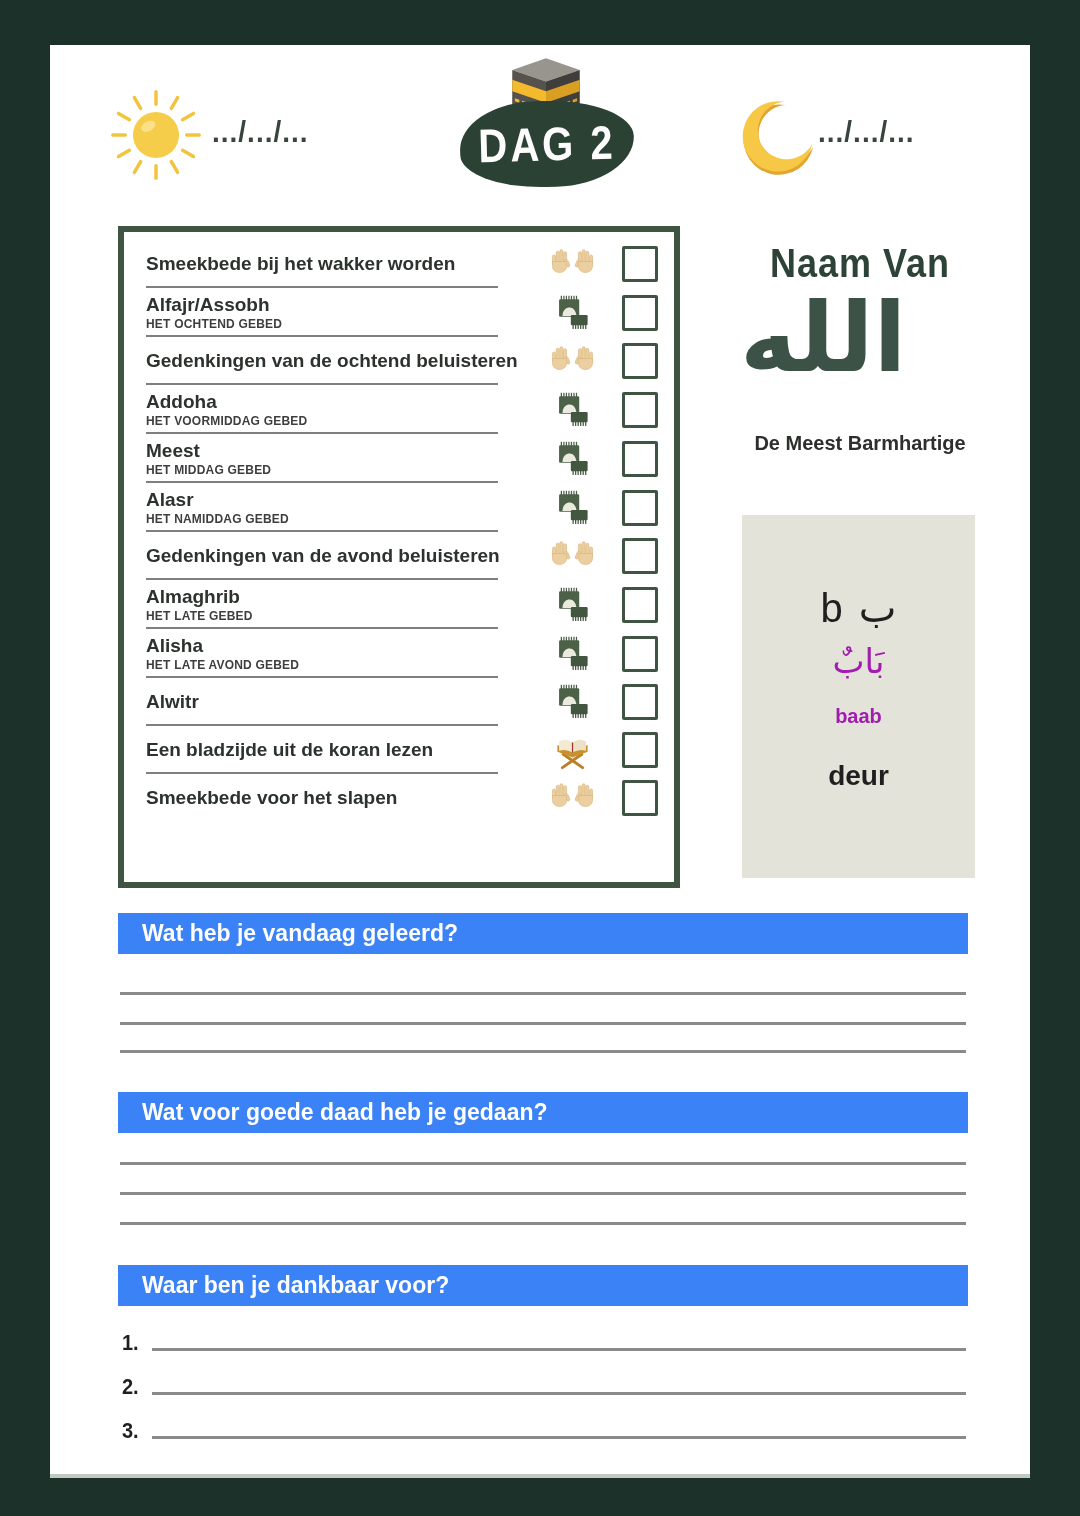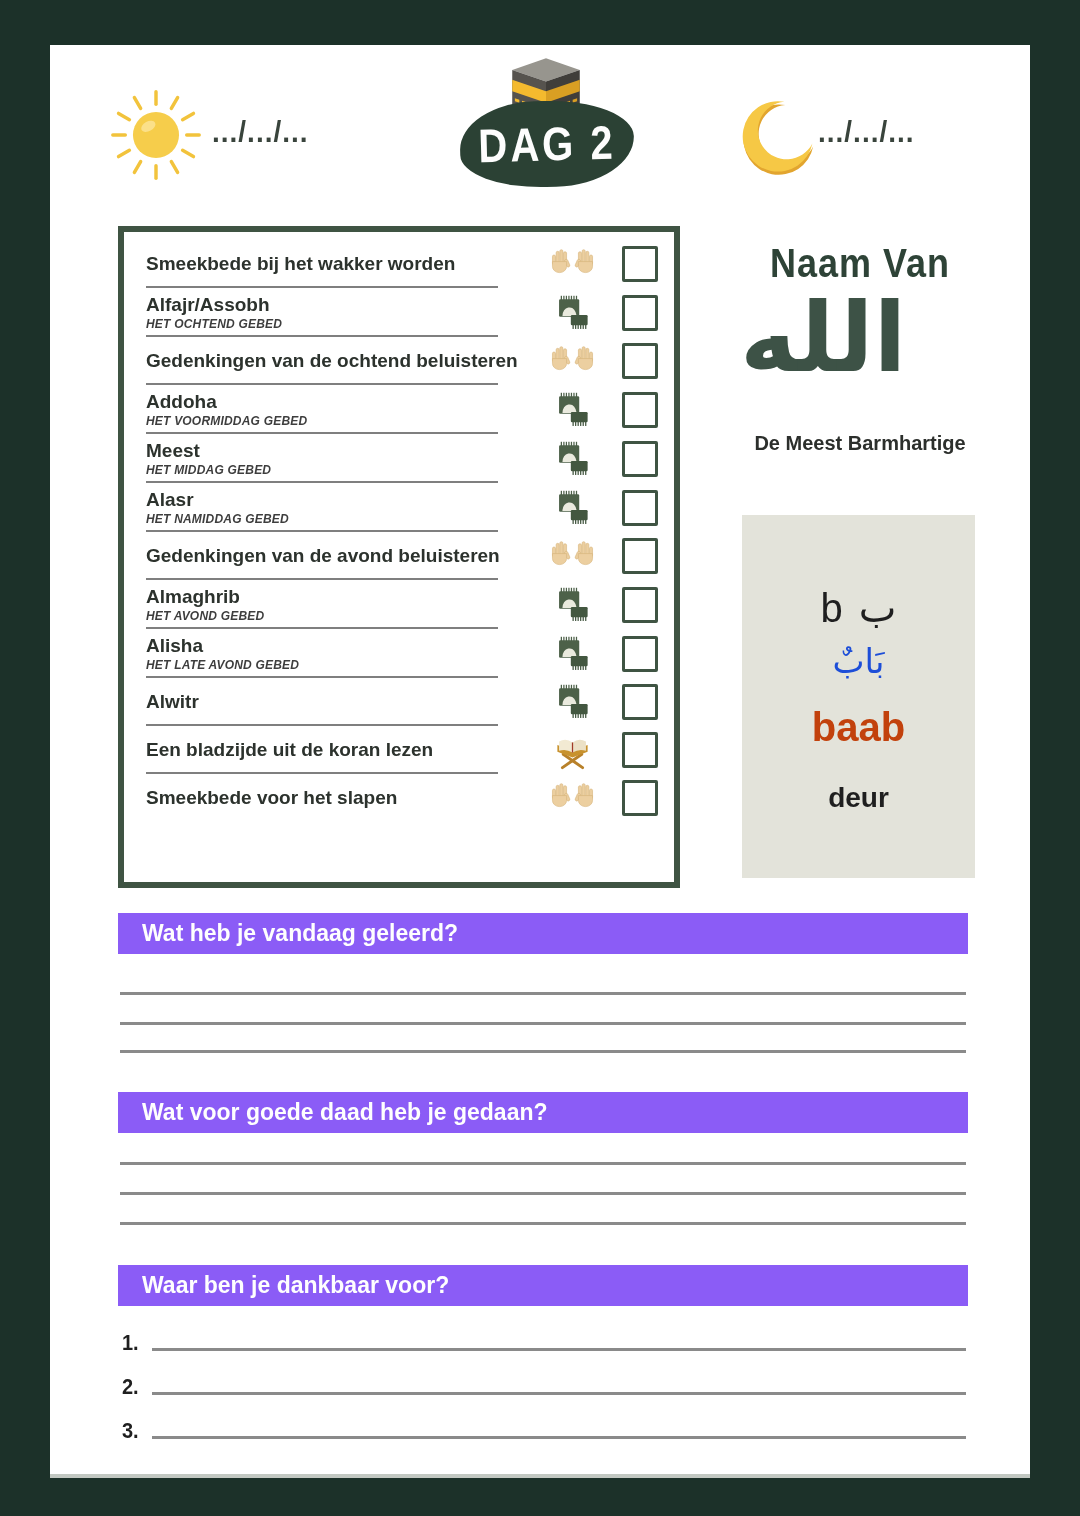--- a/index.html
+++ b/index.html
@@ -26,44 +26,44 @@
   #checklist{position:absolute;left:68px;top:181px;width:562px;height:662px;
              border:6px solid #3f5443;box-sizing:border-box;background:#fff;
              padding:8px 12px 0 22px;display:flex;flex-direction:column;}
   .row{display:flex;align-items:center;position:relative;flex:0 0 auto;}
   .row.sub{height:49px;}
   .row.plain{height:48px;}
   .row:not(:last-child)::after{content:"";position:absolute;left:0;bottom:0;width:352px;
                                height:2px;background:#7f7f7f;}
   .rt{flex:1;min-width:0;}
   .rtitle{font-weight:700;font-size:19px;color:#2c322d;}
-  .rsub{font-style:italic;font-size:12px;font-weight:600;color:#3e3e3e;margin-top:1px;
+  .rsub{font-size:12px;font-weight:600;color:#3e3e3e;margin-top:1px;
         letter-spacing:.2px;}
   .ric{width:52px;display:flex;justify-content:center;align-items:center;margin-right:24px;}
   .ric svg{width:45px;height:42px;}
   .rcb{width:30px;height:30px;border:3px solid #3f5443;border-radius:2px;background:#fff;
        margin-right:4px;flex:0 0 auto;}
 
   
   #naam-van{position:absolute;left:690px;top:198px;width:240px;text-align:center;
             font-weight:800;font-size:36px;color:#2e4337;letter-spacing:1px;transform:scaleY(1.12);}
   #allah{position:absolute;left:690px;top:228px;width:240px;font-size:96px;
          line-height:130px;color:#3d5246;font-weight:bold;font-family:"DejaVu Sans",sans-serif;}
   #asma{position:absolute;left:660px;top:386px;width:300px;text-align:center;font-weight:700;
         font-size:20px;color:#2c2f2c;line-height:24px;}
   #letter-card{position:absolute;left:692px;top:470px;width:233px;height:363px;background:#e3e3da;
                display:flex;flex-direction:column;align-items:center;box-sizing:border-box;}
   .lc-pair{margin-top:70px;font-size:40px;color:#1f1f1f;display:flex;gap:16px;align-items:center;}
   .lc-pair .ar{font-family:"DejaVu Sans",sans-serif;}
-  .lc-word{margin-top:10px;font-size:34px;color:#1d4ed8;font-family:"DejaVu Sans",sans-serif;}
-  .lc-translit{margin-top:24px;font-weight:700;font-size:40px;color:#c2410c;}
+  .lc-word{margin-top:10px;font-size:34px;color:#a21caf;font-family:"DejaVu Sans",sans-serif;}
+  .lc-translit{margin-top:24px;font-weight:700;font-size:20px;color:#a21caf;}
   .lc-translation{margin-top:32px;font-weight:700;font-size:28px;color:#1f1f1f;}
 
   
-  .sec-bar{position:absolute;left:68px;width:850px;height:41px;background:#8b5cf6;color:#fefefe;
+  .sec-bar{position:absolute;left:68px;width:850px;height:41px;background:#3b82f6;color:#fefefe;
            font-weight:700;font-size:23px;line-height:41px;padding-left:24px;box-sizing:border-box;}
   #bar1{top:868px;} #bar2{top:1047px;} #bar3{top:1220px;}
   .wline{position:absolute;left:70px;width:846px;height:3px;background:#8a8a8a;}
   .numlabel{position:absolute;left:72px;font-weight:800;font-size:20px;color:#1f1f1f;
             transform:scaleY(1.1);}
   .numline{position:absolute;left:102px;width:814px;height:3px;background:#8a8a8a;}
 </style>
 </head>
 <body>
 
@@ -326,21 +326,21 @@
         <path d="M6 32 h34.5 v12 a17.2 15 0 0 1 -34.5 0 z"></path>
       </g>
     </g>
   </svg>
         </div>
     <div class="rcb"></div>
   </div>
       <div class="row sub">
     <div class="rt">
       <div class="rtitle">Almaghrib</div>
-      <div class="rsub">HET AVOND GEBED</div>
+      <div class="rsub">HET LATE GEBED</div>
     </div>
     <div class="ric">
           <svg viewBox="0 0 100 100">
     <g fill="#4d6149">
       <rect x="22" y="9" width="3" height="10"></rect>
               <rect x="28" y="9" width="3" height="10"></rect>
       <rect x="34" y="9" width="3" height="10"></rect>
               <rect x="40" y="9" width="3" height="10"></rect>
       <rect x="46" y="9" width="3" height="10"></rect>
               <rect x="52" y="9" width="3" height="10"></rect>

